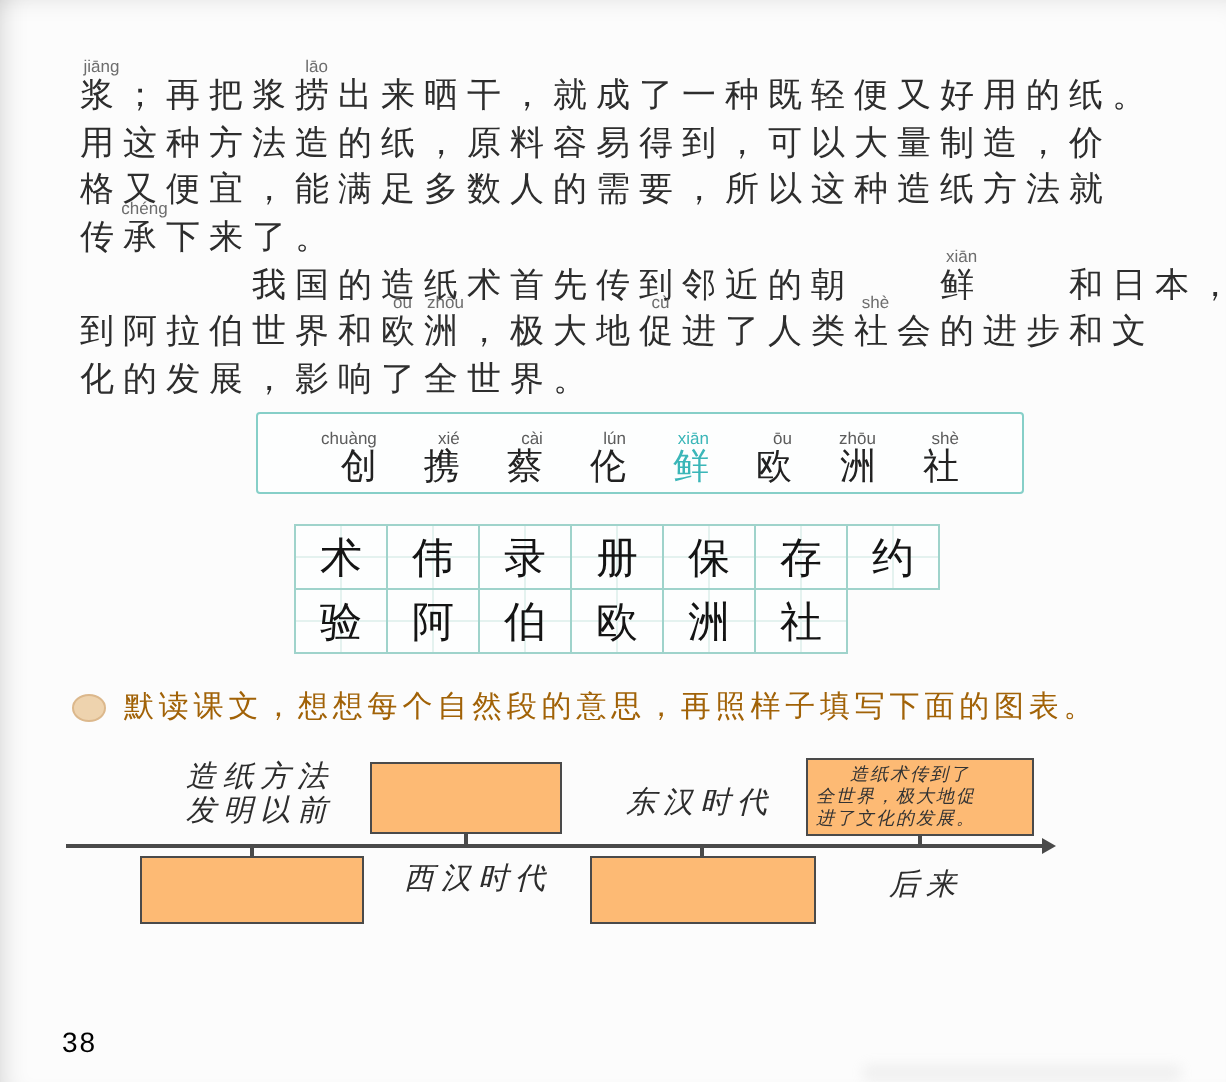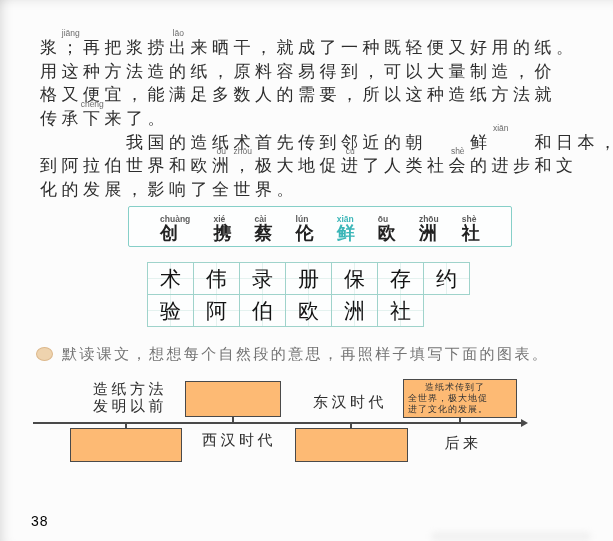--- a/index.html
+++ b/index.html
@@ -10,29 +10,29 @@
     font-family:"Liberation Serif","DejaVu Serif",serif;
   }
   
   .passage{position:absolute;left:40px;top:36px;width:545px;}
   .tline{height:23.7px;white-space:nowrap;font-size:17px;letter-spacing:4.5px;color:#2d2d2d;line-height:23.7px;}
   .tline.indent{text-indent:43px;}
   .seg{position:relative;display:inline-block;}
   .py{
     position:absolute;top:-7px;left:50%;transform:translateX(-50%);
     font-family:"Liberation Sans","DejaVu Sans",sans-serif;
-    font-size:8.5px;letter-spacing:0;color:#6d6d6d;line-height:1;white-space:nowrap;margin-left:20px;
+    font-size:8.5px;letter-spacing:0;color:#6d6d6d;line-height:1;white-space:nowrap;
   }
   
   .vbox{
     position:absolute;left:128px;top:206px;width:384px;height:41px;box-sizing:border-box;
     border:1px solid #86cfc8;border-radius:2px;background:#fdfefe;
     display:flex;align-items:flex-end;justify-content:space-evenly;padding:0 8px 3px 8px;
   }
-  .vitem{text-align:left;font-weight:bold;}
+  .vitem{text-align:right;}
   .vpy{font-family:"Liberation Sans","DejaVu Sans",sans-serif;font-size:8.5px;color:#5c5c5c;line-height:1;display:block;}
   .vch{font-size:18px;color:#222;line-height:20px;display:block;}
   .vitem.accent .vpy,.vitem.accent .vch{color:#3bb6b8;}
   
   .wgrid{position:absolute;left:147px;top:262px;}
   .grow{display:flex;}
   .grow + .grow{margin-top:-1px;}
   .gcell{
     width:47px;height:33px;box-sizing:border-box;border:1px solid #9fd3cb;margin-right:-1px;
     display:flex;align-items:center;justify-content:center;
@@ -42,24 +42,24 @@
   }
   
   .ex{position:absolute;left:36px;display:flex;gap:9px;}
   .ex1{top:344px;}
   .ex2{top:474px;}
   .exicon{
     width:17px;height:14px;border-radius:50%;flex:none;margin-top:3px;
     background:#eed3ae;border:1px solid #dcb88c;box-sizing:border-box;
   }
   .extext{
-    font-size:15px;letter-spacing:2.4px;color:#737373;line-height:21.5px;white-space:pre-line;
+    font-size:15px;letter-spacing:2.4px;color:#a16207;line-height:21.5px;white-space:pre-line;
   }
   
-  .diagram{position:absolute;left:0;top:375px;width:613px;height:100px;}
+  .diagram{position:absolute;left:0;top:375px;width:613px;height:100px;font-style:italic;}
   .hline{position:absolute;left:33px;top:47px;width:489px;height:1.5px;background:#4a4a4a;}
   .arrowhead{
     position:absolute;left:521px;top:44px;width:0;height:0;
     border-left:7px solid #4a4a4a;border-top:4px solid transparent;border-bottom:4px solid transparent;
   }
   .tl-label{
     position:absolute;font-size:15px;letter-spacing:3.5px;color:#2d2d2d;
     text-align:center;line-height:17px;white-space:pre-line;
   }
   .lbl-before{left:80px;top:6px;width:100px;}

